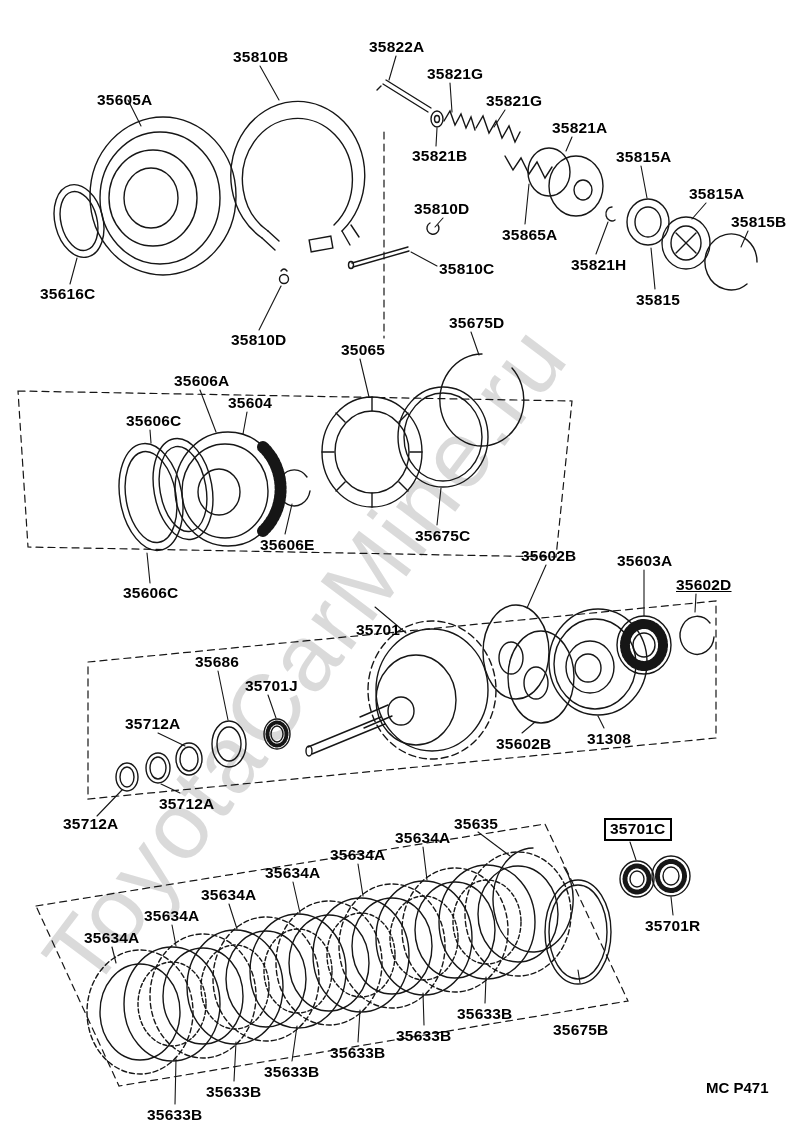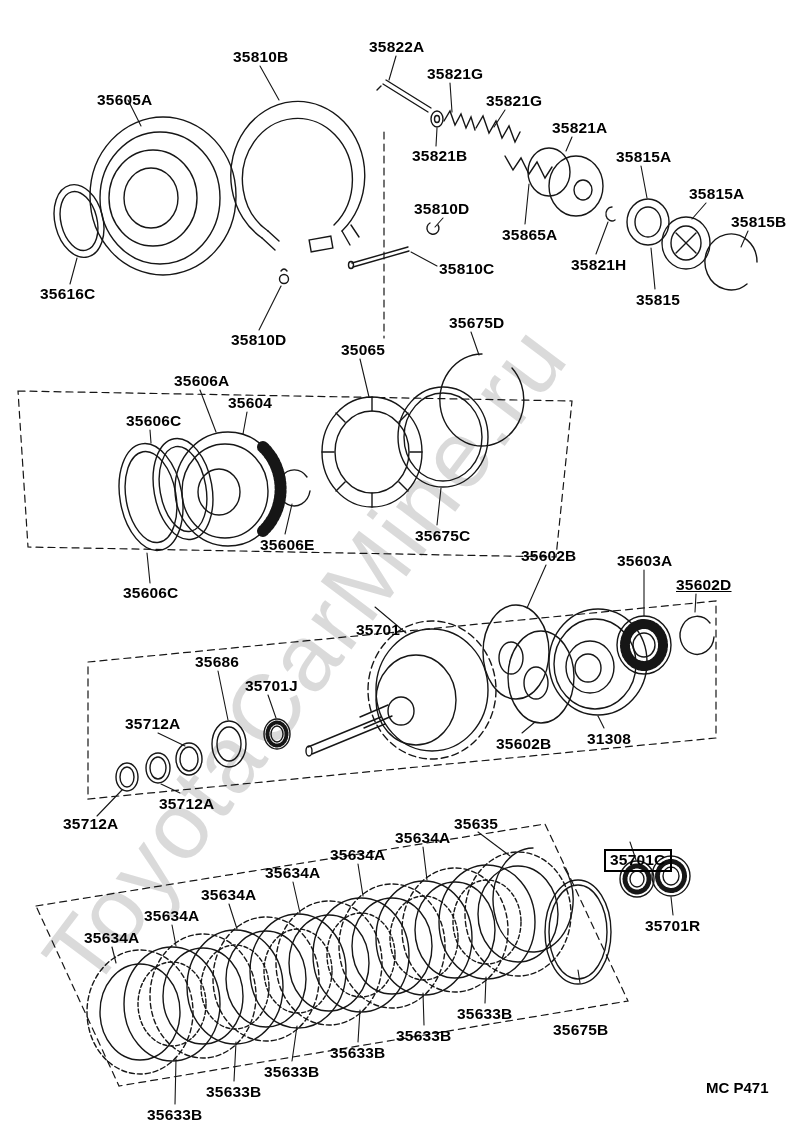--- a/index.html
+++ b/index.html
@@ -322,21 +322,21 @@
       <div class="part-label" style="left: 123px; top: 584px;">35606C</div>
       <div class="part-label" style="left: 356px; top: 589px; margin-top: 32px;">35701</div>
       <div class="part-label" style="left: 195px; top: 653px;">35686</div>
       <div class="part-label" style="left: 245px; top: 677px;">35701J</div>
       <div class="part-label" style="left: 125px; top: 715px;">35712A</div>
       <div class="part-label" style="left: 587px; top: 730px;">31308</div>
       <div class="part-label" style="left: 496px; top: 735px;">35602B</div>
       <div class="part-label" style="left: 159px; top: 795px;">35712A</div>
       <div class="part-label" style="left: 454px; top: 815px;">35635</div>
       <div class="part-label" style="left: 63px; top: 815px;">35712A</div>
-      <div class="part-label boxed" style="left: 604px; top: 818px; margin-top: 31px;">35701C</div>
+      <div class="part-label boxed" style="left: 604px; top: 818px;">35701C</div>
       <div class="part-label" style="left: 395px; top: 829px;">35634A</div>
       <div class="part-label" style="left: 330px; top: 846px;">35634A</div>
       <div class="part-label" style="left: 265px; top: 864px;">35634A</div>
       <div class="part-label" style="left: 201px; top: 886px;">35634A</div>
       <div class="part-label" style="left: 144px; top: 907px;">35634A</div>
       <div class="part-label" style="left: 645px; top: 917px;">35701R</div>
       <div class="part-label" style="left: 84px; top: 929px;">35634A</div>
       <div class="part-label" style="left: 553px; top: 985px; margin-top: 36px;">35675B</div>
       <div class="part-label" style="left: 457px; top: 1005px;">35633B</div>
       <div class="part-label" style="left: 396px; top: 1027px;">35633B</div>

